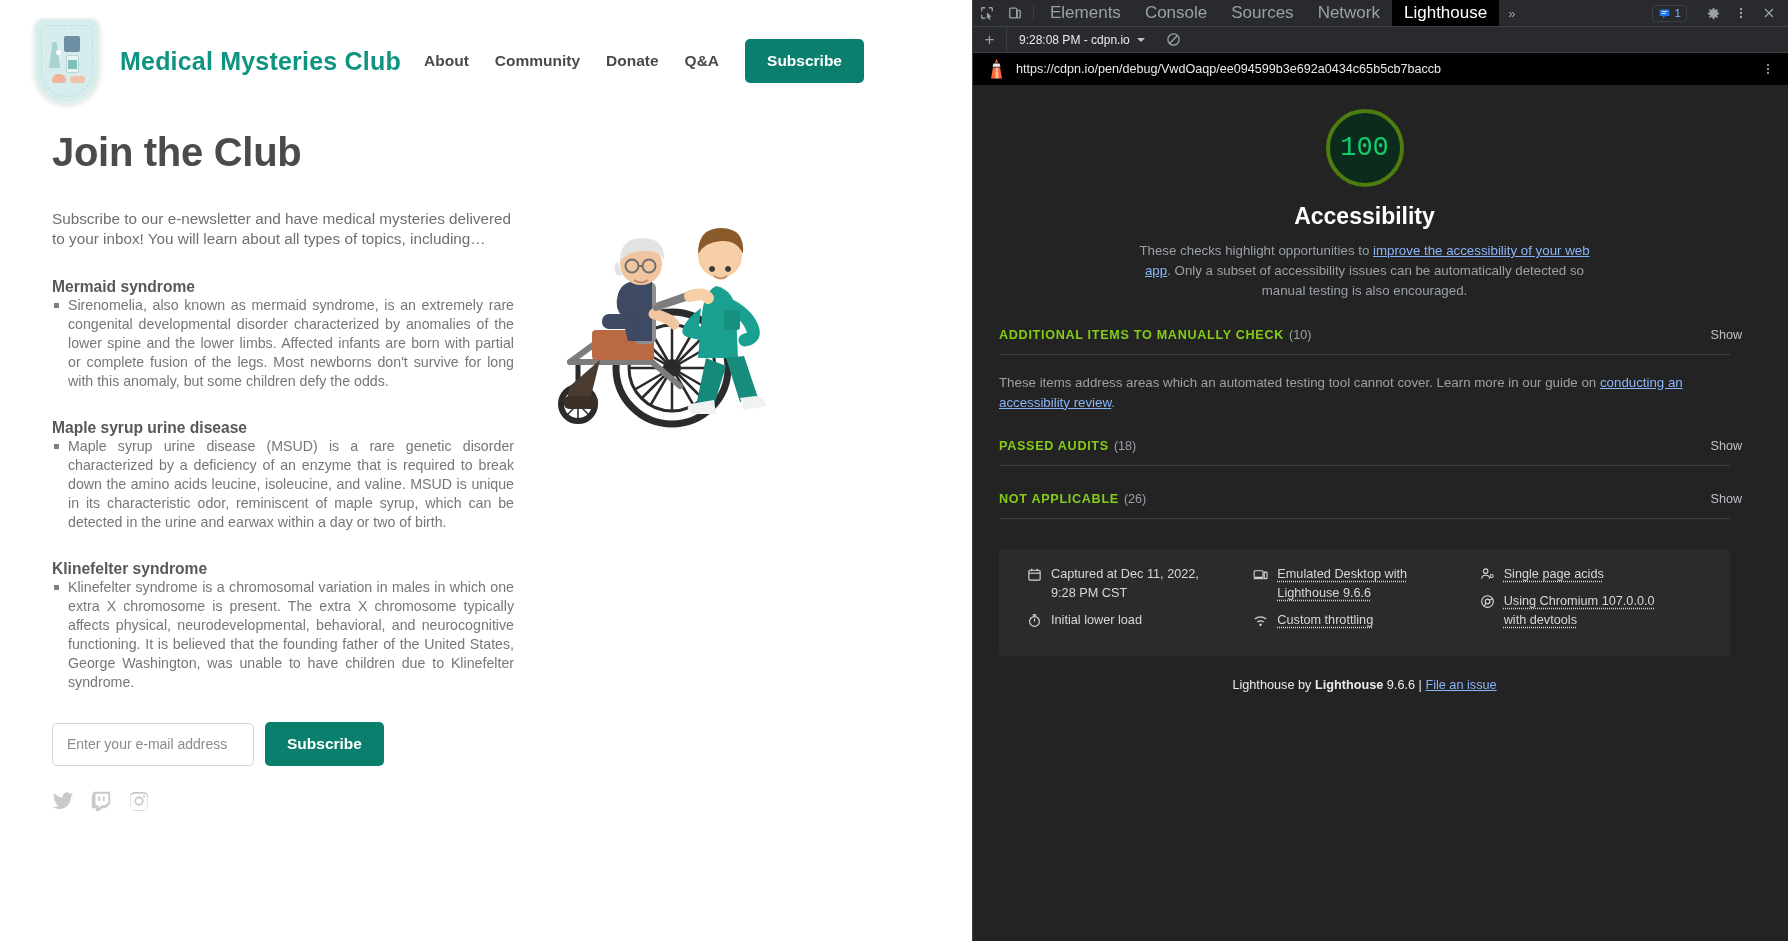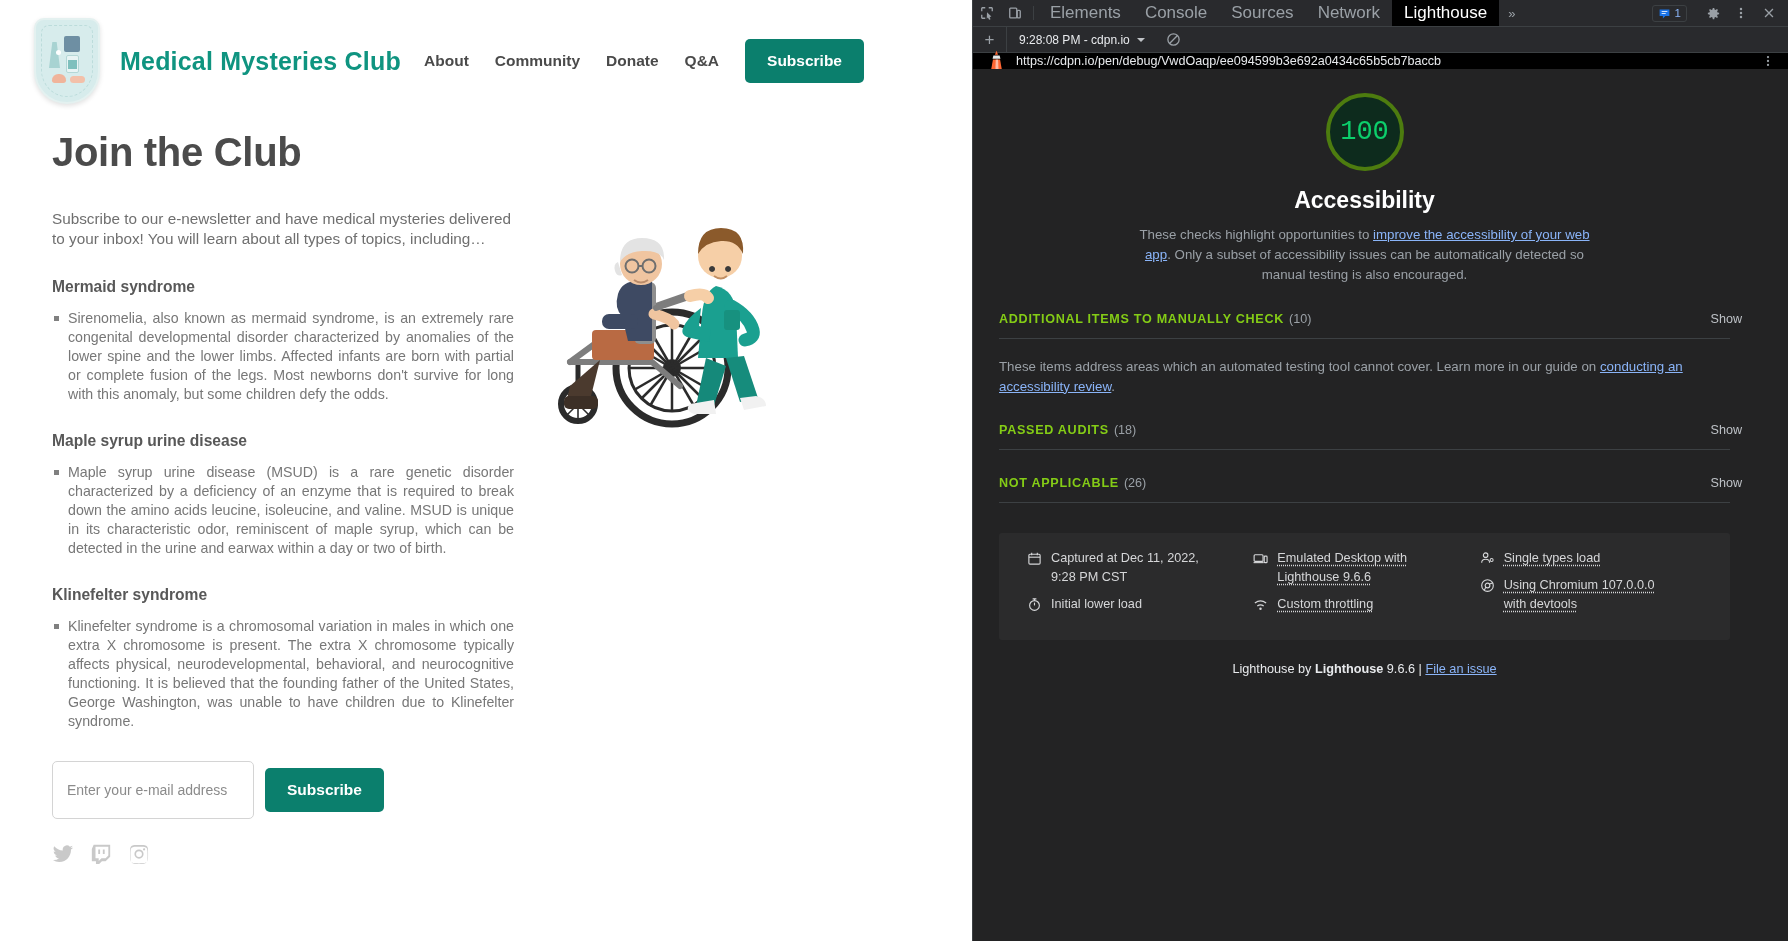--- a/index.html
+++ b/index.html
@@ -86,40 +86,40 @@
   h2.sect {
     width: 462px;
     margin-top: 30px;
     font-size: 21px; font-weight: 800; color: #4b4b4b;
   }
   h3.cond {
     width: 462px;
     margin-top: 28px;
     font-size: 15.6px; font-weight: 700; color: #585858;
   }
-  ul.facts { list-style: none; margin-top: 13px; width: 462px; }
+  ul.facts { list-style: none; margin-top: 0; width: 462px; }
   ul.facts li {
     position: relative;
     padding-left: 16px;
     font-size: 14.2px; line-height: 1.34;
     color: #777777;
     text-align: justify;
   }
   ul.facts li::before {
     content: ""; position: absolute;
     left: 2px; top: 7px; width: 5px; height: 5px;
     background: #808080;
   }
   .form-row {
     margin-top: 30px;
     display: flex; align-items: center; gap: 11px;
     width: 462px;
   }
   .email-input {
-    width: 202px; height: 58px;
+    width: 202px; height: 43px;
     border: 1px solid #d4d4d4; border-radius: 5px;
     padding: 8px 14px; font-size: 14px; color: #6a6a6a;
     font-family: inherit; background:#fff;
   }
   .email-input::placeholder { color: #8b8b8b; }
   .btn-subscribe-form {
     background: #0b7f6d; color: #fff; border: none;
     border-radius: 5px; height: 44px; padding: 0 22px;
     font-size: 15.5px; font-weight: 600; cursor: pointer;
     font-family: inherit;
@@ -179,21 +179,21 @@
     border-bottom: 1px solid #3c4043;
     flex: 0 0 auto;
   }
   .plusbtn { width: 34px; height: 26px; display:flex; align-items:center; justify-content:center;
              color:#9aa0a6; font-size:17px; border-right: 1px solid #3c4043; cursor:pointer;}
   .run-select { display:flex; align-items:center; gap:7px; padding-left: 12px; color:#e8eaed; font-size: 12px; cursor:pointer;}
   .caret { width:0;height:0;border-left:4px solid transparent;border-right:4px solid transparent;border-top:4px solid #c0c3c7;}
   .clear-ico { margin-left: 14px; width:15px; height:15px; cursor:pointer;}
 
   .lh-urlbar {
-    height: 16px; background: #000000;
+    height: 32px; background: #000000;
     display: flex; align-items: center; gap: 10px;
     padding: 0 10px 0 14px;
     flex: 0 0 auto;
     border-bottom: 1px solid #000;
   }
   .lh-logo { width: 19px; height: 22px; flex:0 0 auto;}
   .lh-url { color: #e8eaed; font-size: 12.6px; white-space: nowrap; overflow:hidden; text-overflow: ellipsis;}
   .lh-kebab { margin-left: auto; width: 20px; display:flex; justify-content:center; cursor:pointer;}
 
   .lh-report {
@@ -577,21 +577,21 @@
             <span class="meta-txt dashed">Custom throttling</span>
           </div>
         </div>
         <div class="meta-col">
           <div class="meta-item">
             <svg class="meta-ico" viewBox="0 0 16 16">
               <circle cx="6" cy="4.4" r="2.4" fill="none" stroke="#d6d7d9" stroke-width="1.2"></circle>
               <path d="M1.8 12.4q0-3.6 4.2-3.6t4.2 3.6" fill="none" stroke="#d6d7d9" stroke-width="1.2"></path>
               <circle cx="12.4" cy="9.6" r="1.6" fill="none" stroke="#d6d7d9" stroke-width="1.1"></circle>
             </svg>
-            <span class="meta-txt dashed">Single types load</span>
+            <span class="meta-txt dashed">Single page acids</span>
           </div>
           <div class="meta-item">
             <svg class="meta-ico" viewBox="0 0 16 16">
               <circle cx="8" cy="8" r="6.2" fill="none" stroke="#d6d7d9" stroke-width="1.2"></circle>
               <circle cx="8" cy="8" r="2.5" fill="none" stroke="#d6d7d9" stroke-width="1.2"></circle>
               <line x1="10.2" y1="6.4" x2="14" y2="5" stroke="#d6d7d9" stroke-width="1.1"></line>
               <line x1="6.3" y1="9.6" x2="4.4" y2="13.4" stroke="#d6d7d9" stroke-width="1.1"></line>
             </svg>
             <span class="meta-txt dashed">Using Chromium 107.0.0.0 with devtools</span>
           </div>

